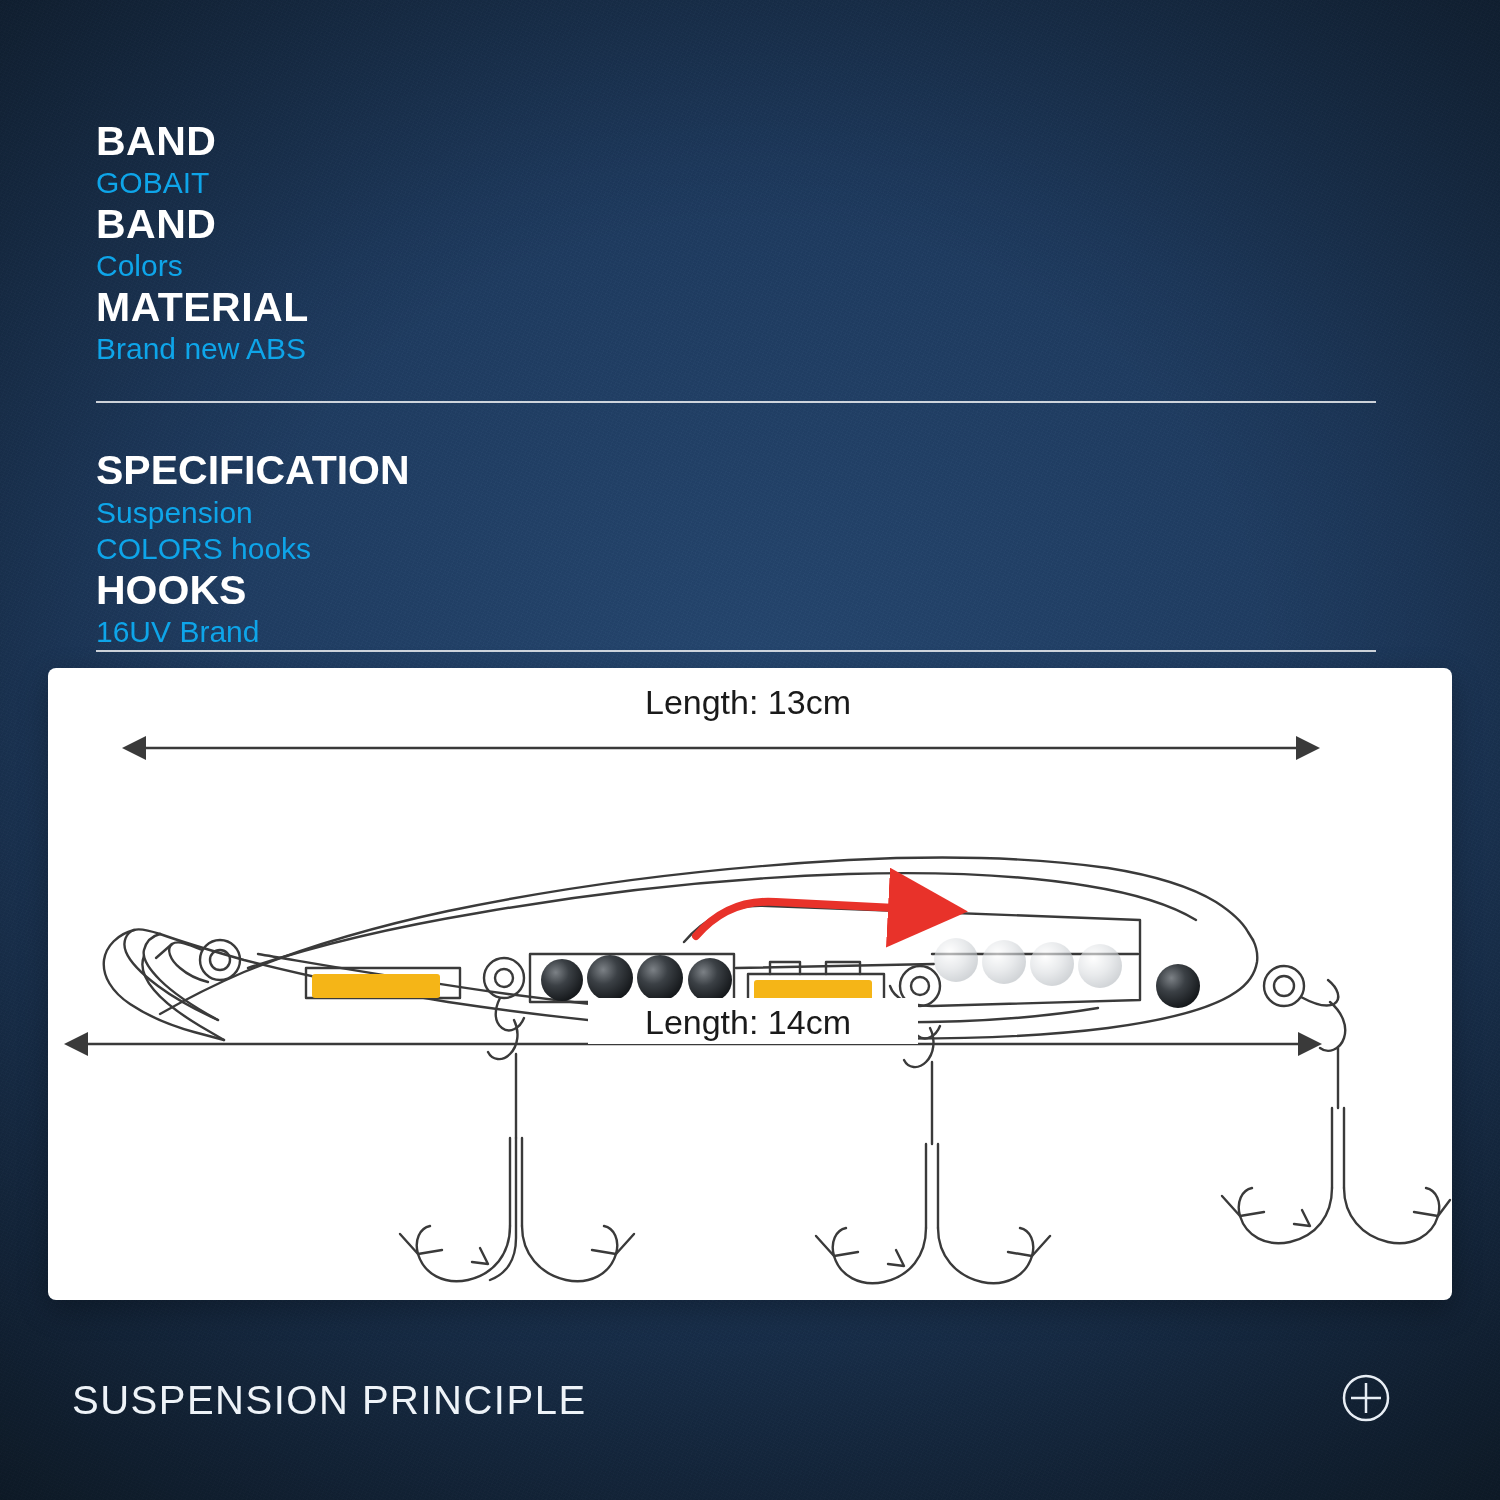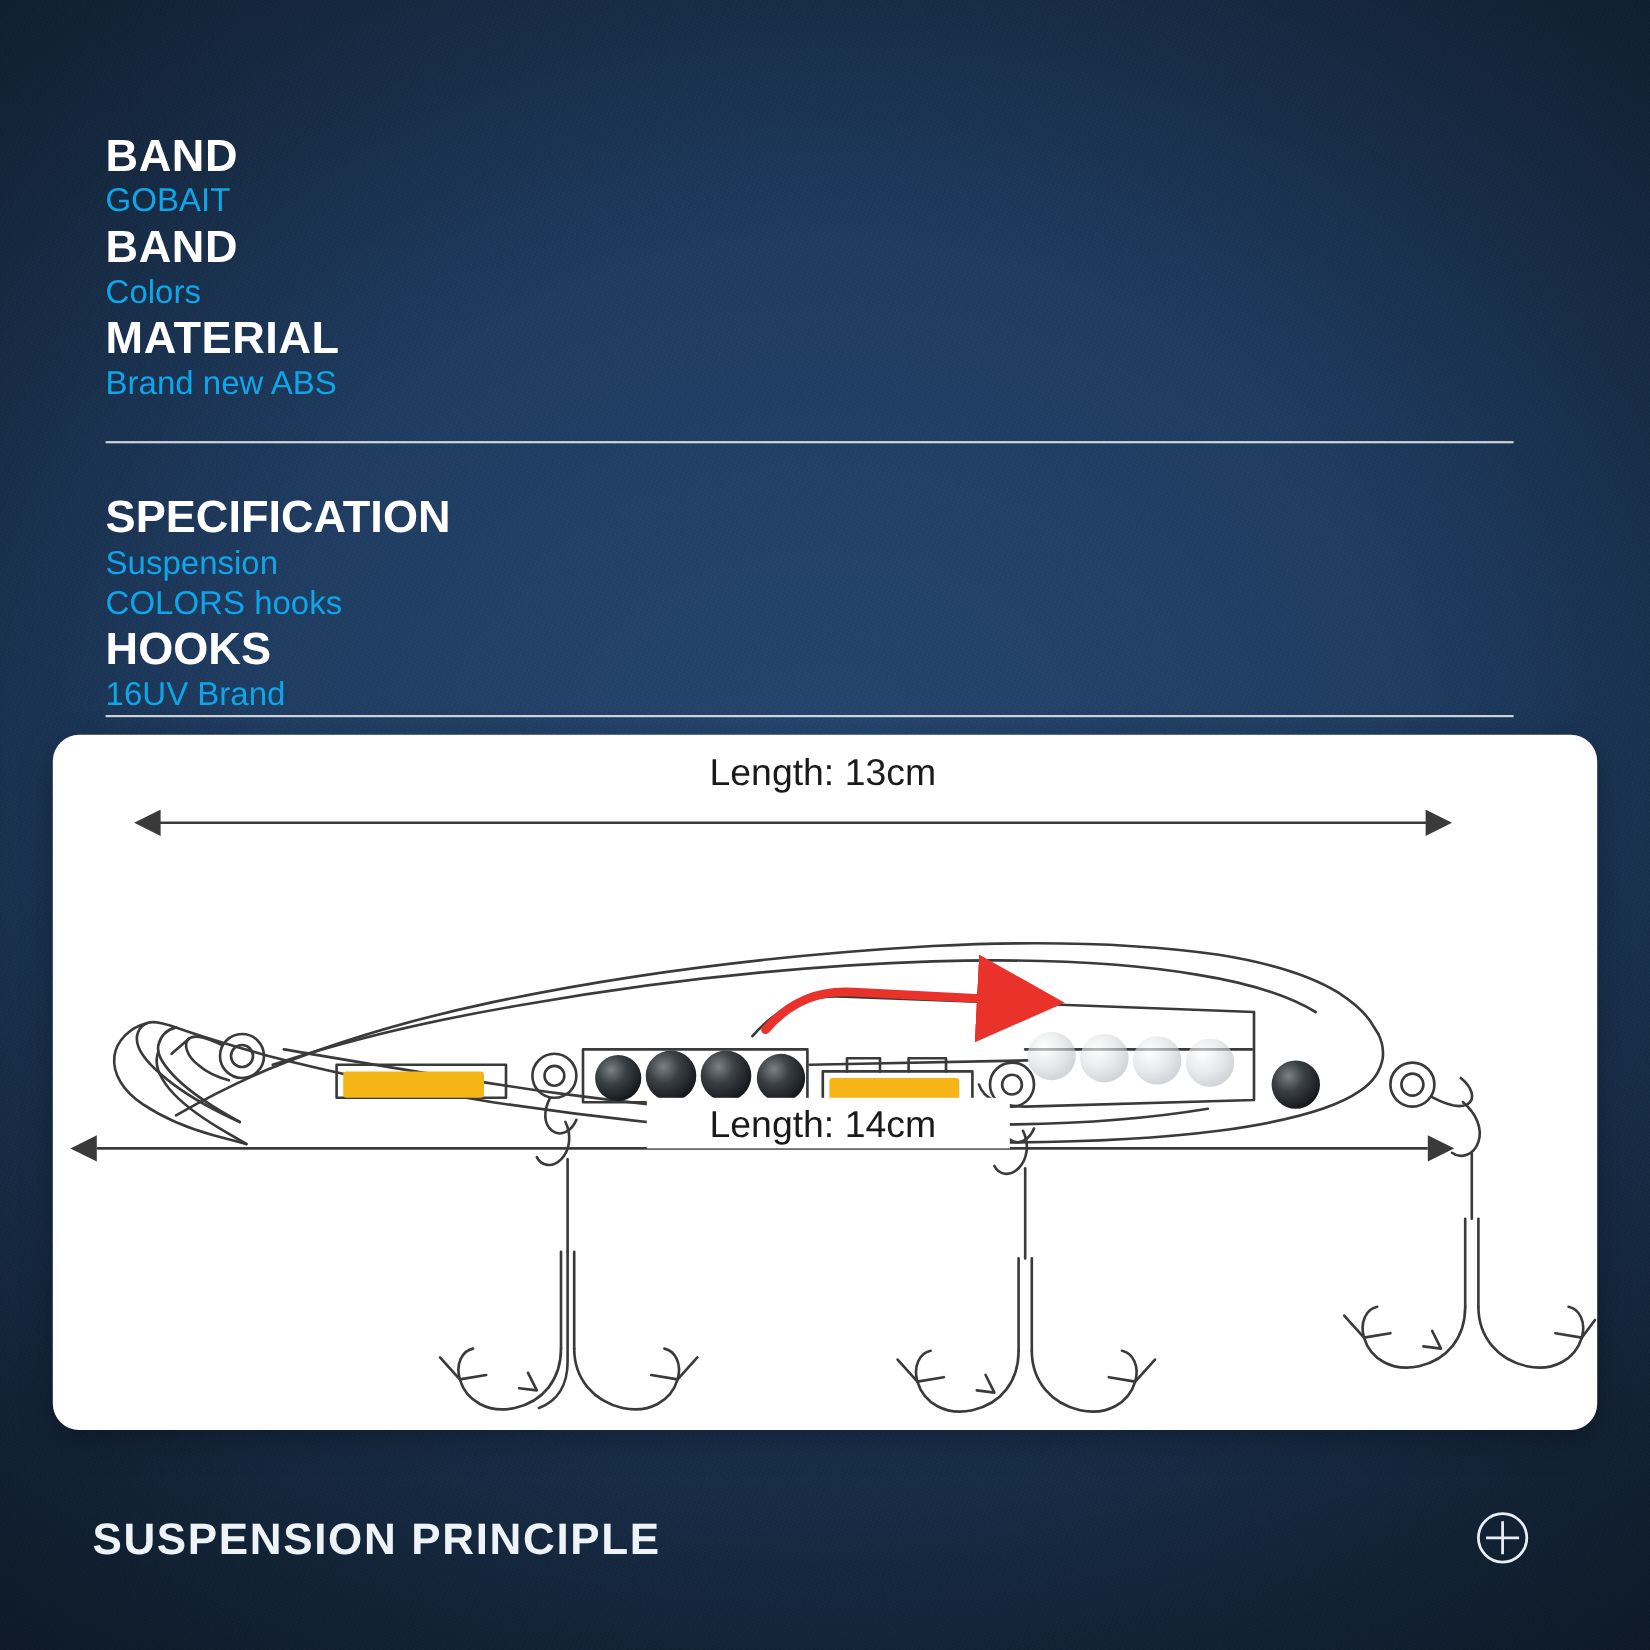--- a/index.html
+++ b/index.html
@@ -71,35 +71,35 @@
   .row2 { padding-top: 44px; }
   .row2 .spec-label { letter-spacing: 0px; }
 
   .card {
     position: absolute;
     left: 48px;
     top: 668px;
     width: 1404px;
     height: 632px;
     background: #ffffff;
-    border-radius: 24px;
+    border-radius: 8px;
     box-shadow: 0 10px 30px rgba(0,0,0,0.28);
     overflow: hidden;
     text-align: center;
   }
   .card svg { display: block; }
 
   .footer {
     position: absolute;
-    left: 84px;
+    left: 72px;
     top: 1378px;
     font-size: 40px;
     letter-spacing: 1.5px;
     color: #eef3f8;
-    font-weight: bold;
+    font-weight: normal;
   }
   .plus-icon {
     position: absolute;
     right: 108px;
     top: 1372px;
     width: 52px;
     height: 52px;
   }
 </style>
 </head>

